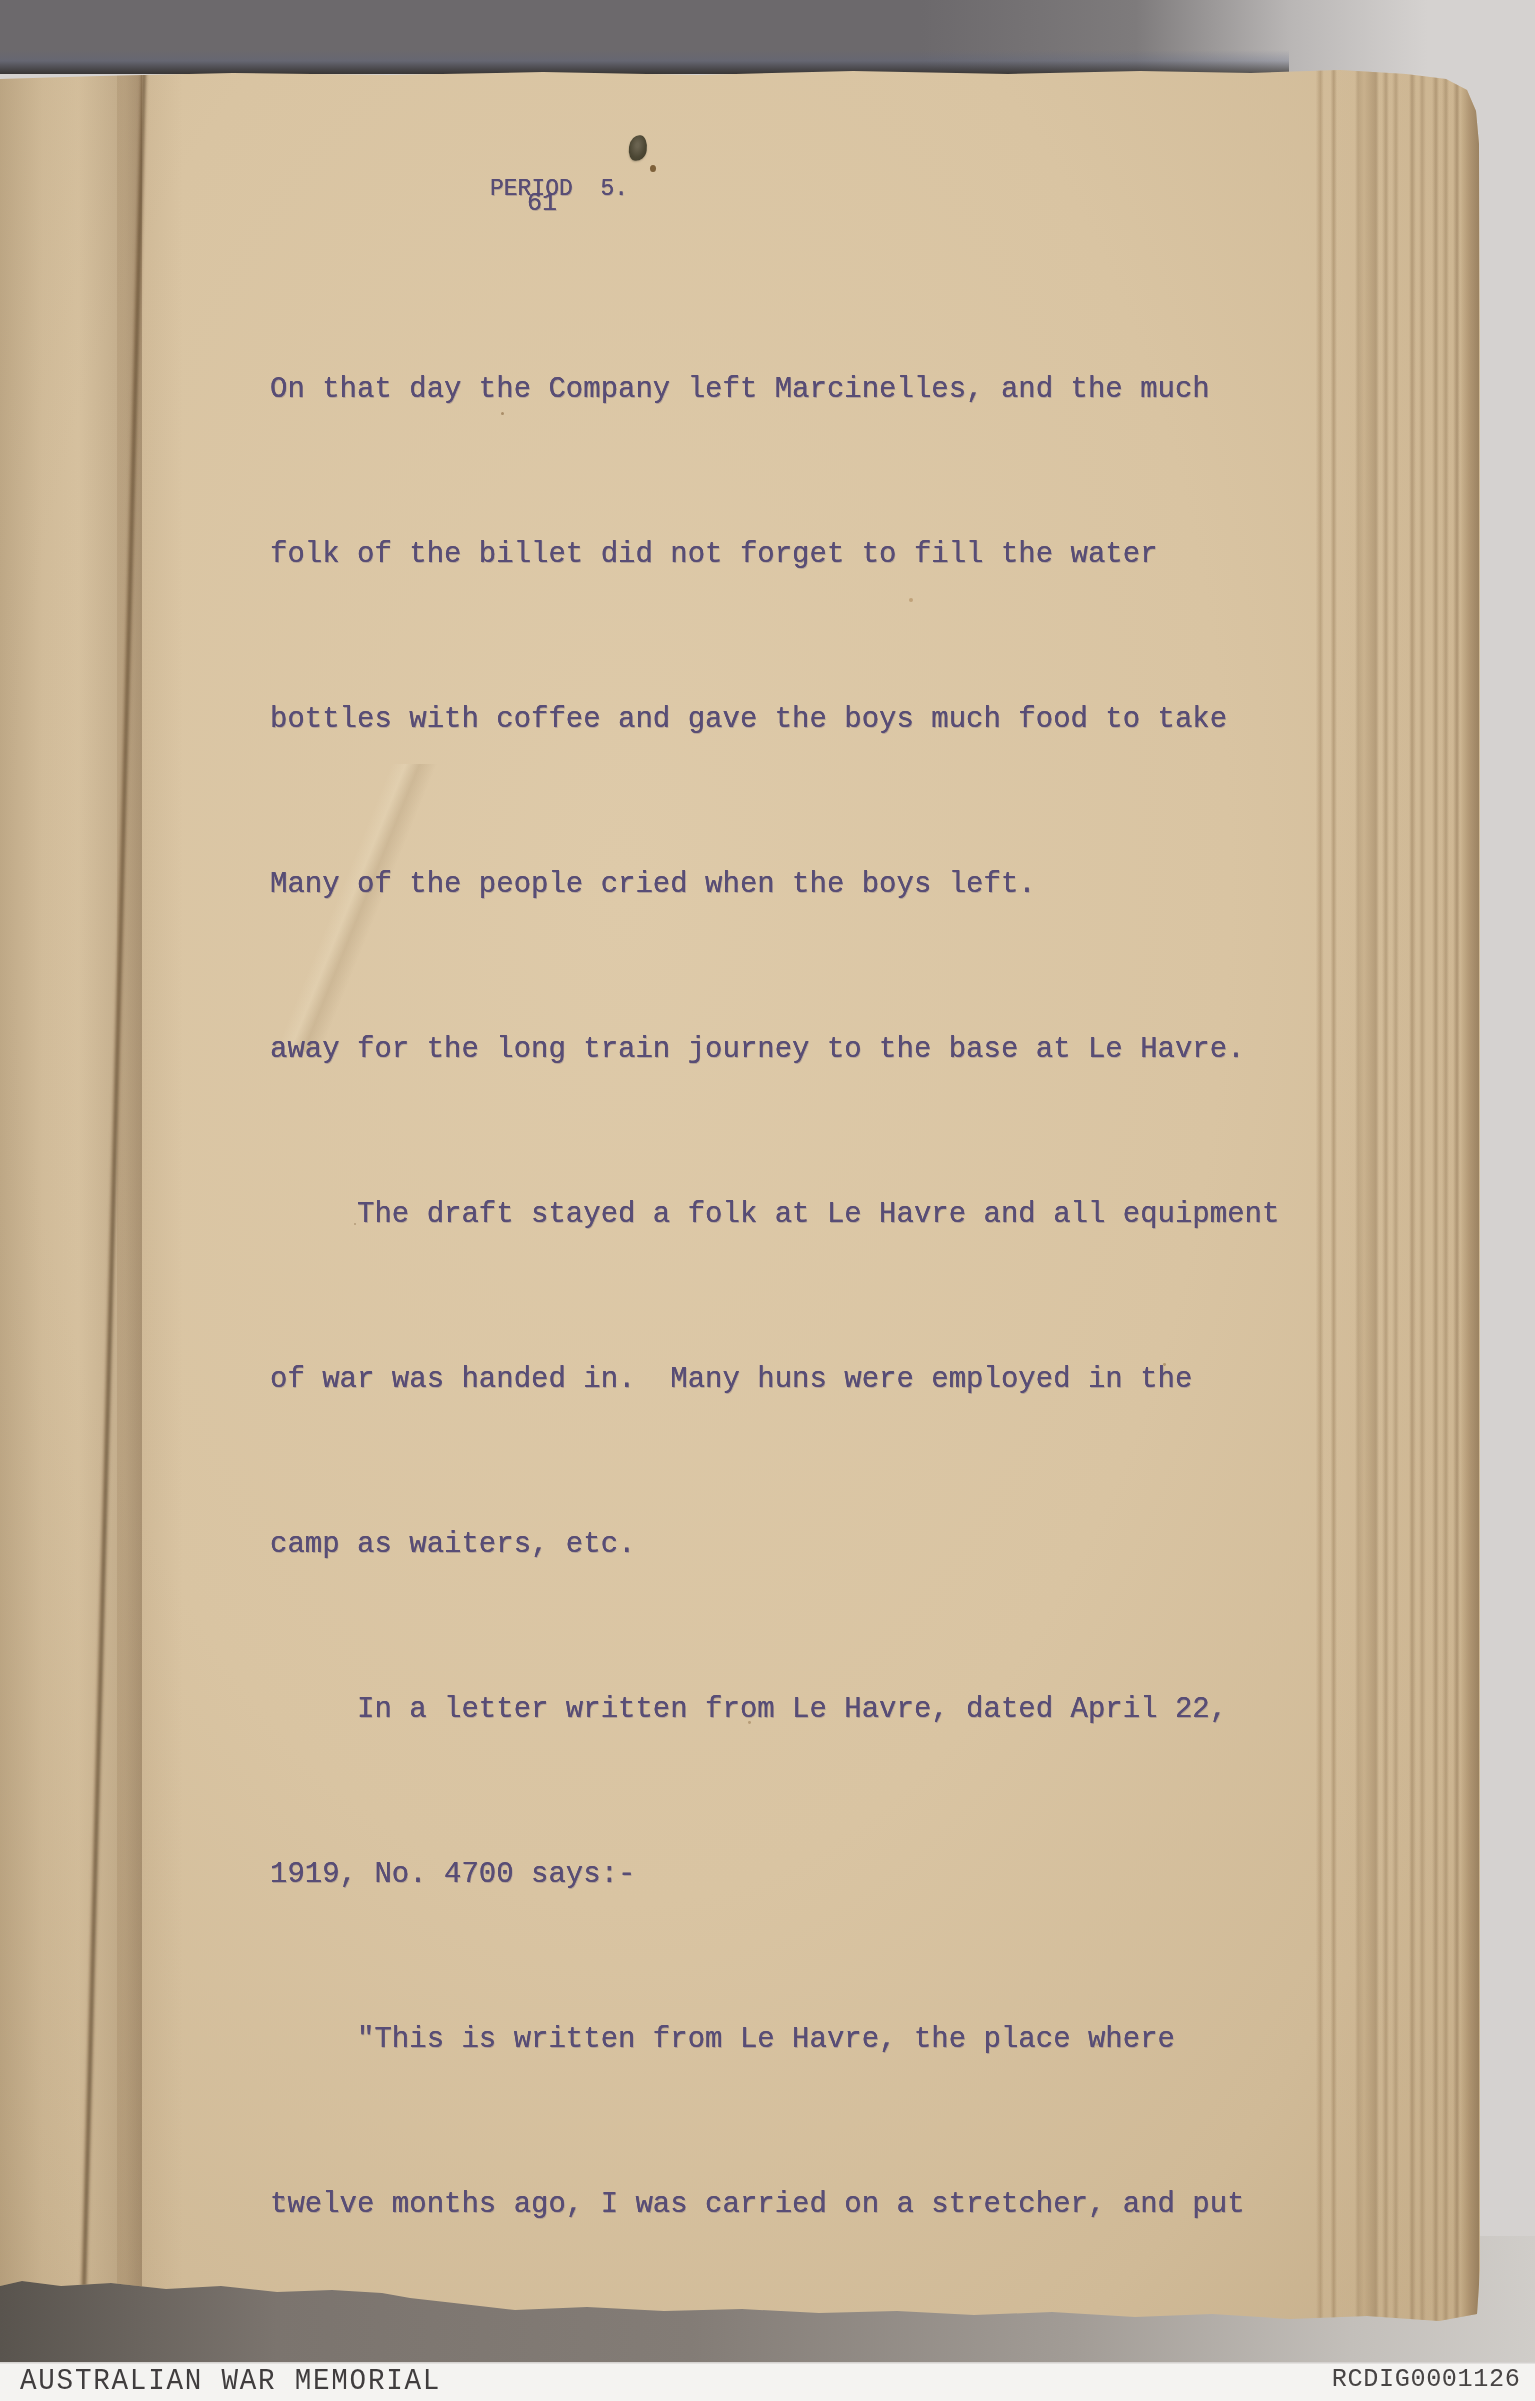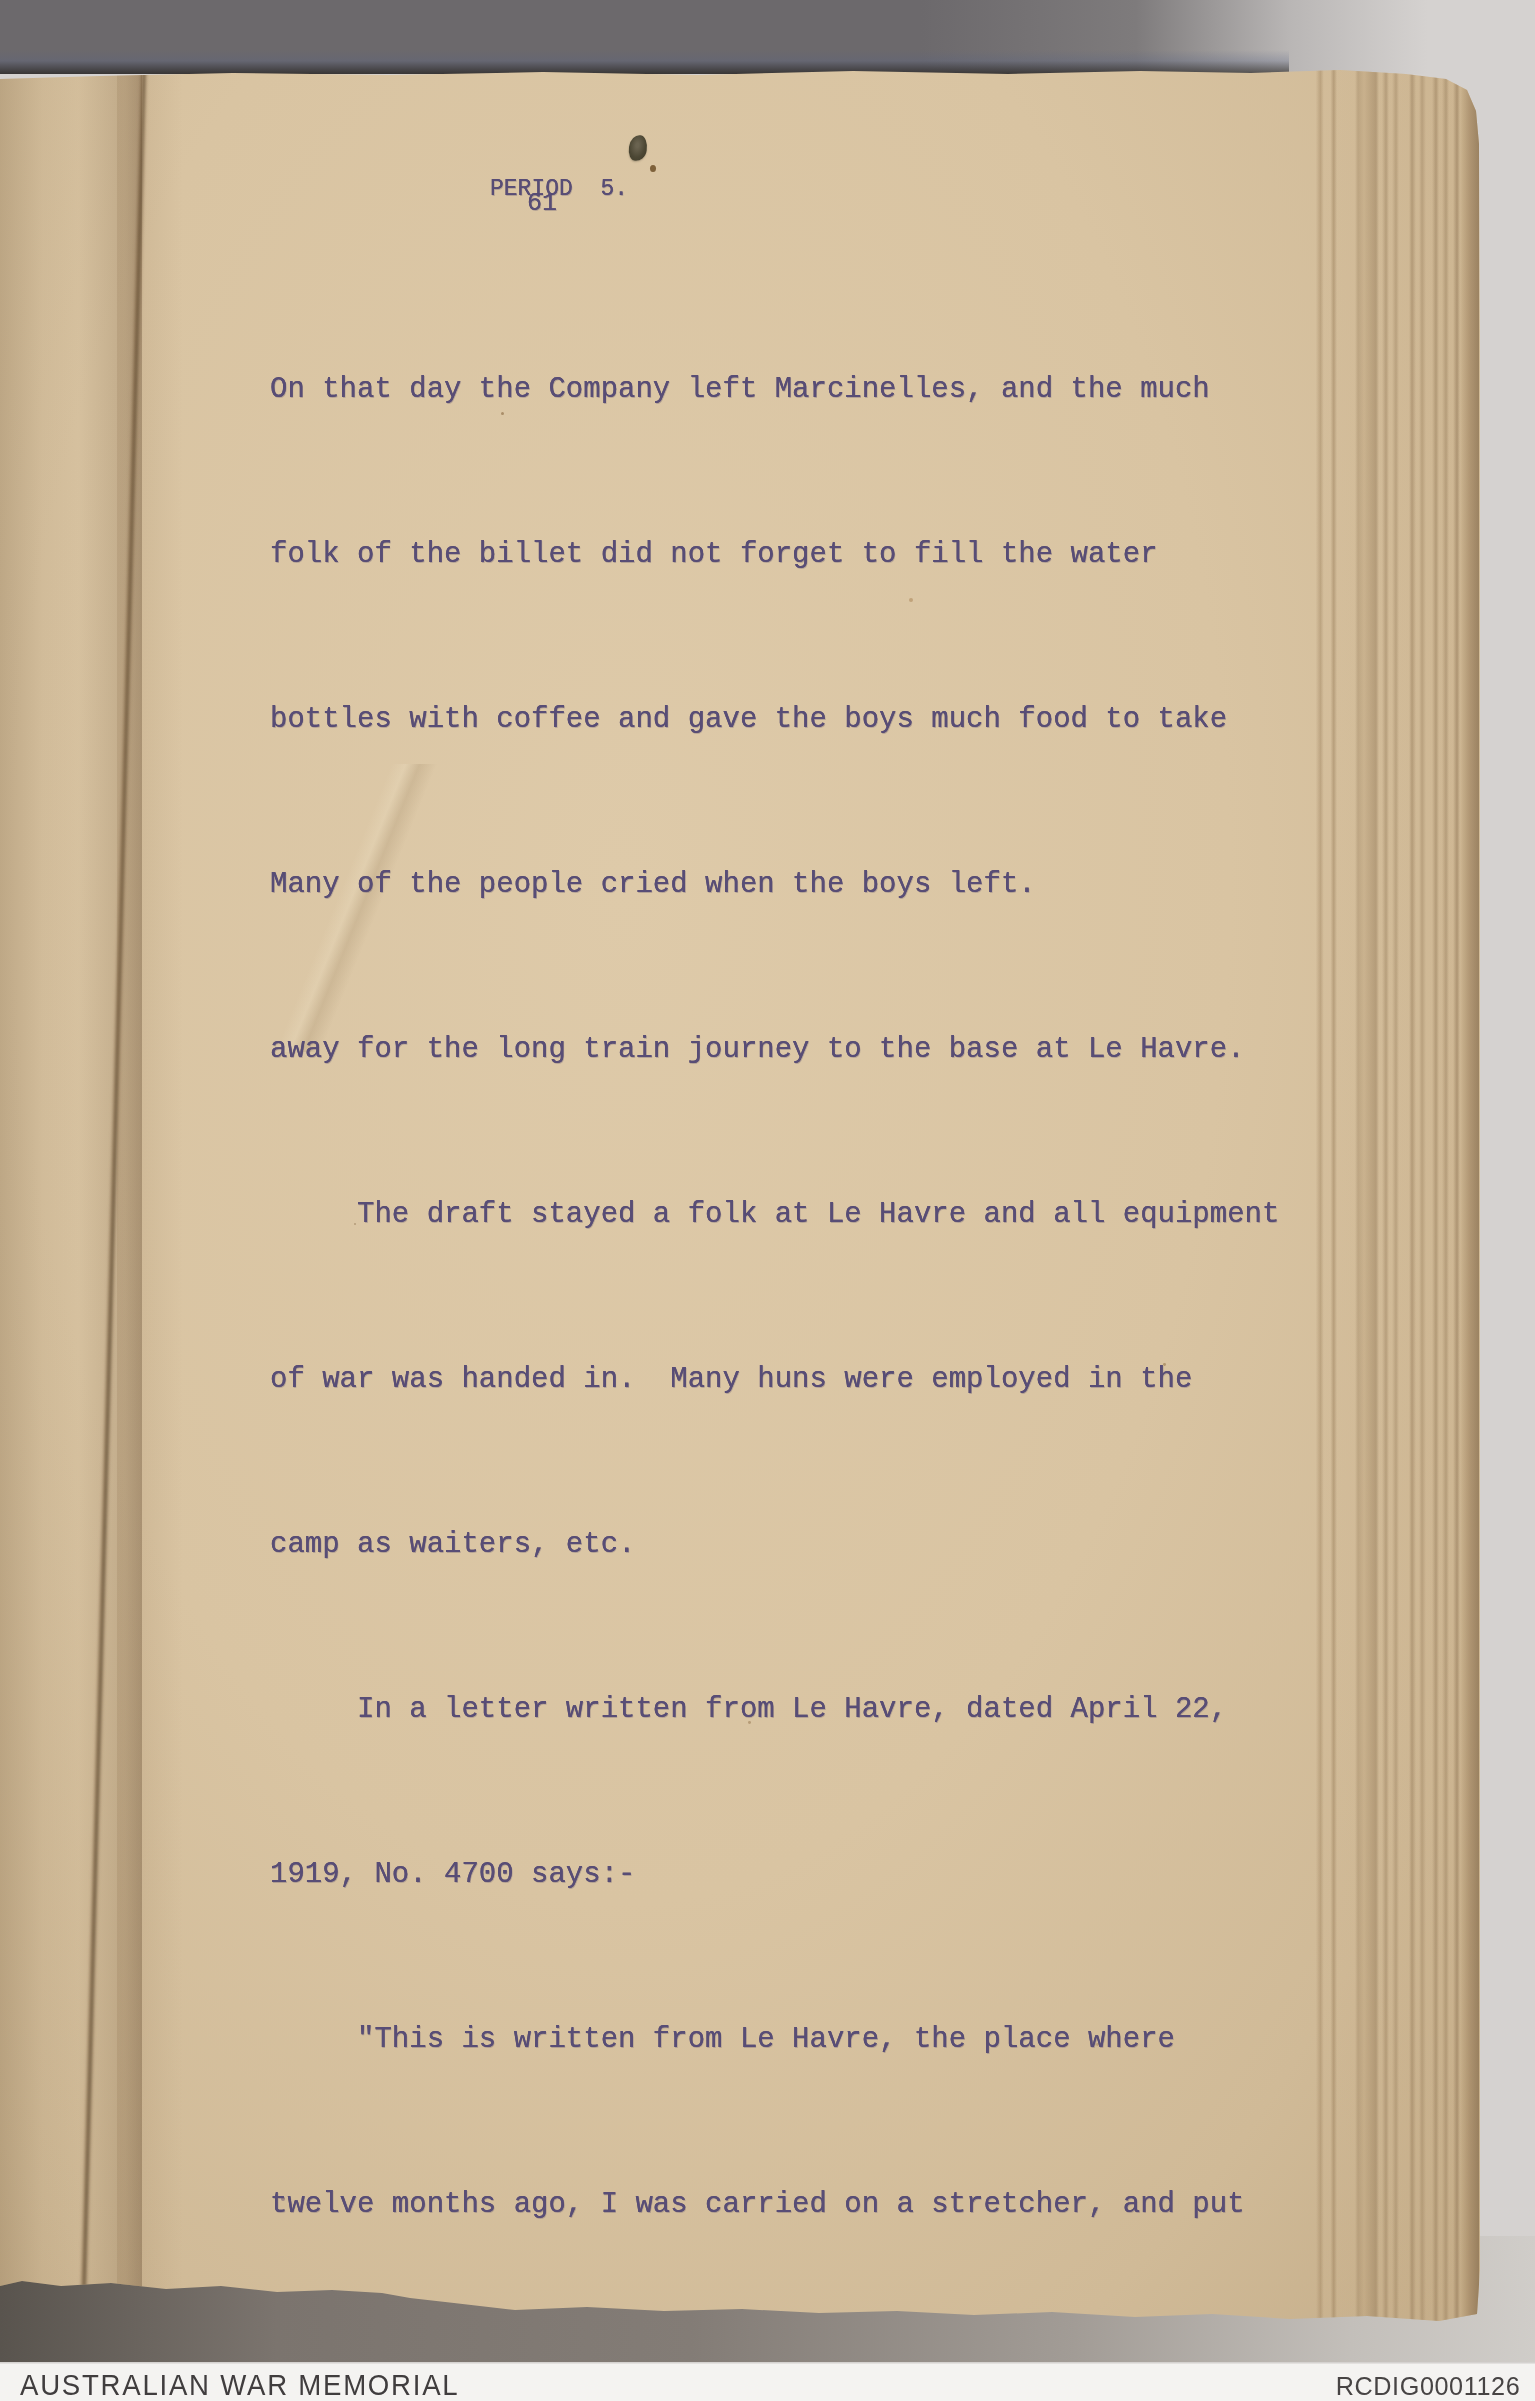--- a/index.html
+++ b/index.html
@@ -64,22 +64,22 @@
   
   .typed{font-family:"Liberation Mono","DejaVu Sans Mono",monospace;color:#584d76;
     text-shadow:0 0 0.6px rgba(74,64,104,.9),0.7px 0.7px 0.4px rgba(74,64,104,.28);}
   .page-heading{position:absolute;left:490px;top:175px;font-size:23px;line-height:29px;white-space:pre;}
   .page-number{position:absolute;left:527px;top:189px;font-size:25px;line-height:29px;white-space:pre;}
   .text-block{position:absolute;left:270px;top:252px;font-size:29px;line-height:55px;white-space:pre;}
   .tline{height:55px;}
 
   
   .footer-bar{position:absolute;left:0;top:2363px;width:100%;height:39px;background:#f4f3f1;
-    border-top:1.1px solid #e3e1df;display:flex;align-items:flex-end;justify-content:space-between;
-    padding:0 14.4px 0 20px;box-sizing:border-box;}
+    border-top:1.1px solid #e3e1df;display:flex;align-items:flex-start;justify-content:space-between;
+    padding:0 14.4px 0 20px;box-sizing:border-box;font-family:Liberation Mono, monospace;}
   .footer-left{font-size:30px;letter-spacing:1.9px;color:#403d3e;transform:scaleX(.92);
     transform-origin:left center;white-space:nowrap;}
   .footer-right{font-size:26px;letter-spacing:0.6px;color:#474444;transform:scaleX(.97);
     transform-origin:right center;white-space:nowrap;}
 </style>
 </head>
 <body>
 
 <div class="stage">
 

